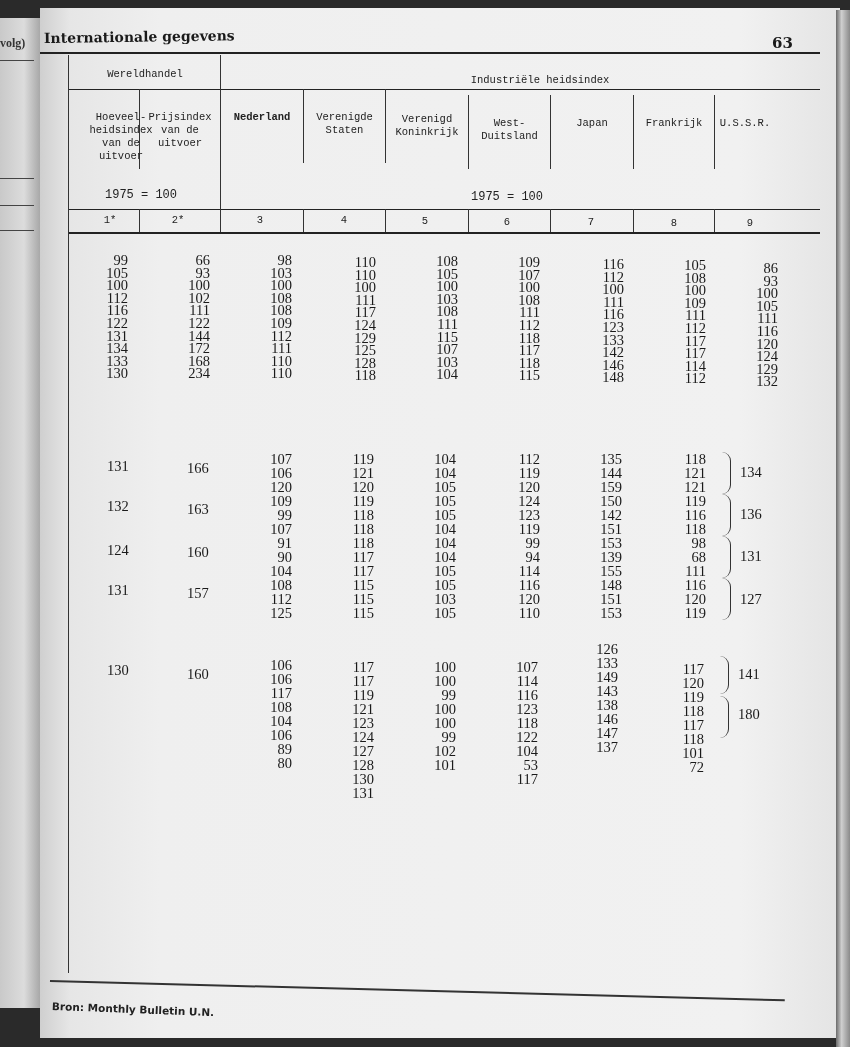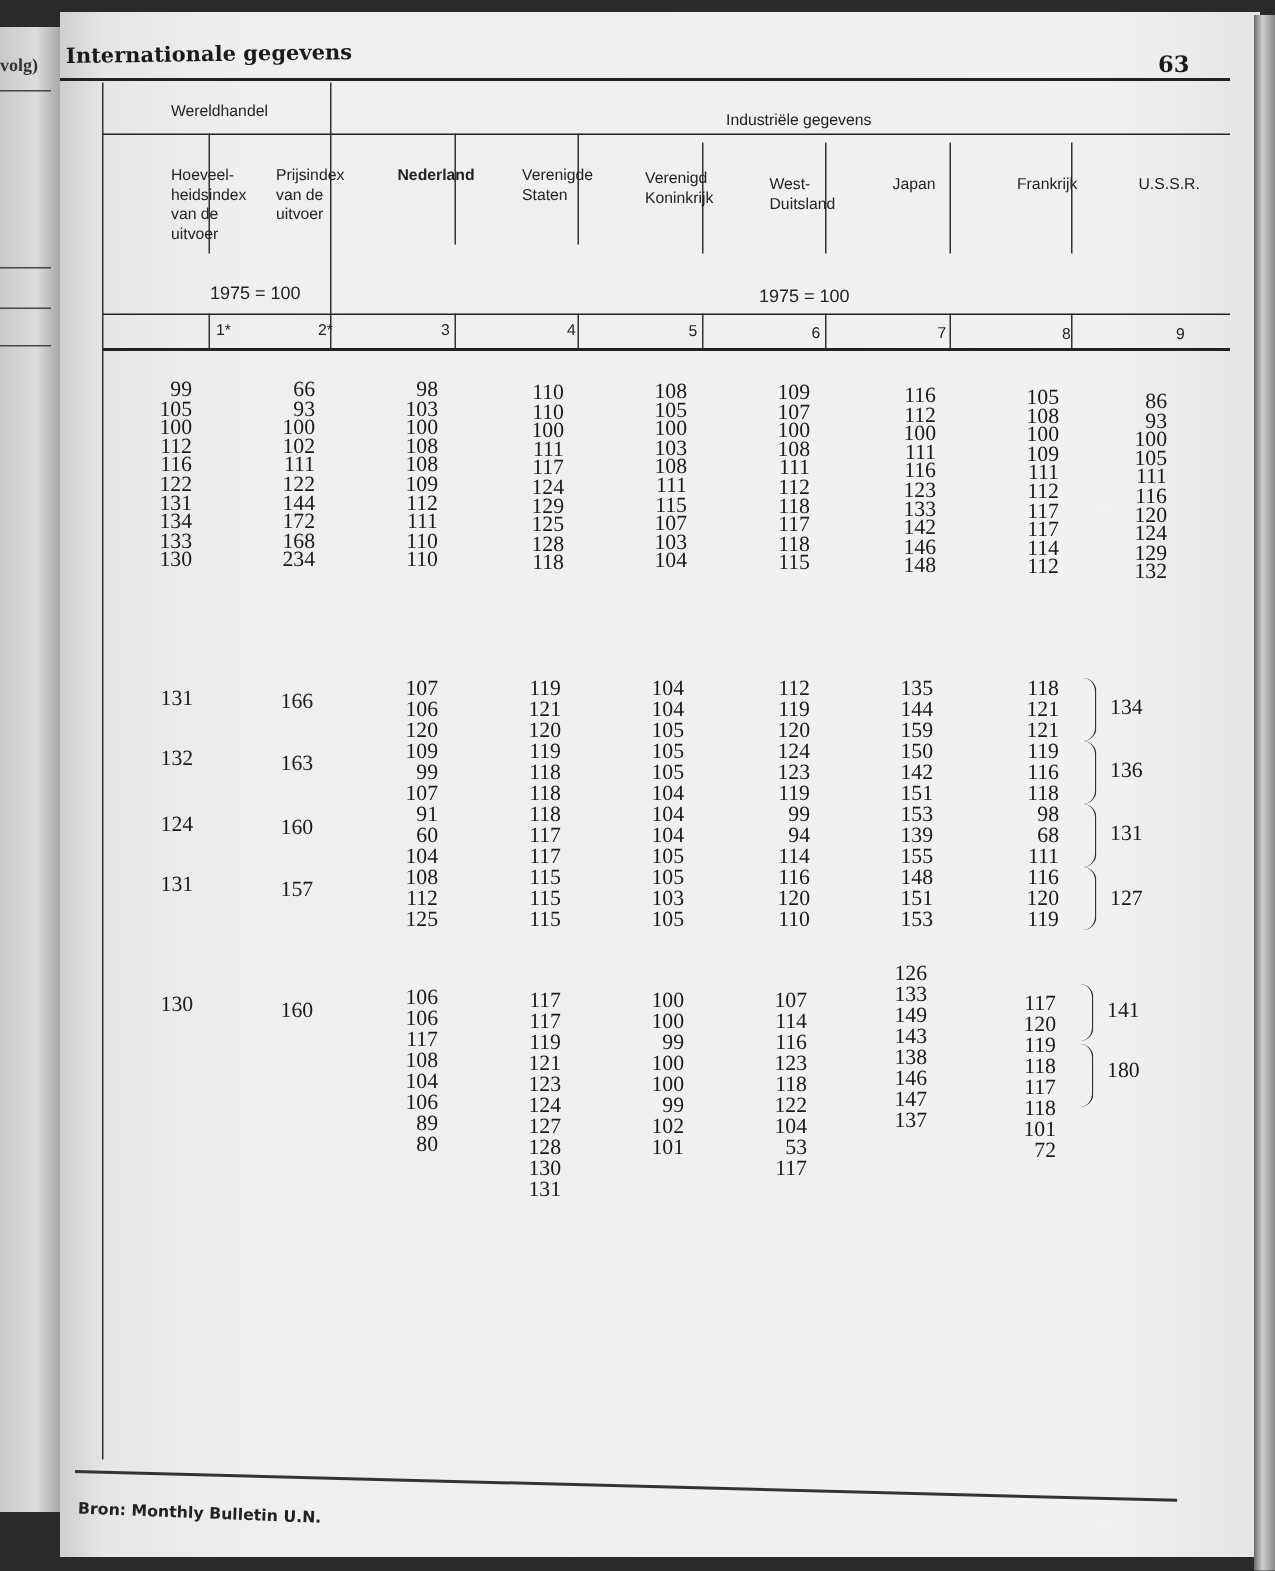--- a/index.html
+++ b/index.html
@@ -30,22 +30,22 @@
     font-family:"DejaVu Serif", serif; font-weight:bold; font-size:14px;
     transform:rotate(-0.8deg); transform-origin:left;
   }
   .page-number {
     position:absolute; left:732px; top:26px;
     font-family:"DejaVu Serif", serif; font-weight:bold; font-size:15px;
   }
   .hline { position:absolute; background:#222; }
   .vline { position:absolute; background:#333; width:1px; }
   .hdr {
-    position:absolute; font-family:Liberation Sans, sans-serif; font-size:10.5px;
-    text-align:left; line-height:13px; color:#222;margin-left:44px;
+    position:absolute; font-family:Liberation Mono, monospace; font-size:10.5px;
+    text-align:center; line-height:13px; color:#222;
   }
   .col {
     position:absolute; font-size:14.5px; line-height:12.6px;
     text-align:right; width:36px;
   }
   .col div { height:12.6px; }
   .brace {
     position:absolute; width:8px; border-right:1.5px solid #333;
     border-radius:0 10px 10px 0;
   }
@@ -95,23 +95,23 @@
 
   <div class="vline" style="left:139px;top:209px;height:23px;"></div>
   <div class="vline" style="left:303px;top:209px;height:23px;"></div>
   <div class="vline" style="left:385px;top:209px;height:23px;"></div>
   <div class="vline" style="left:468px;top:209px;height:23px;"></div>
   <div class="vline" style="left:550px;top:209px;height:23px;"></div>
   <div class="vline" style="left:633px;top:209px;height:23px;"></div>
   <div class="vline" style="left:714px;top:209px;height:23px;"></div>
 
   <div class="hdr" style="left:70px;top:68px;width:150px;">Wereldhandel</div>
-  <div class="hdr" style="left:440px;top:74px;width:200px;">Industriële gegevens</div>
-
-  <div class="hdr" style="left:70px;top:111px;width:70px;white-space:pre-line;">Hoeveel-
+  <div class="hdr" style="left:440px;top:74px;width:200px;">Industriële heidsindex</div>
+
+  <div class="hdr" style="left:86px;top:111px;width:70px;white-space:pre-line;">Hoeveel-
 heidsindex
 van de
 uitvoer</div>
   <div class="hdr" style="left:140px;top:111px;width:80px;white-space:pre-line;">Prijsindex
 van de
 uitvoer</div>
   <div class="hdr" style="left:221px;top:111px;width:82px;font-weight:bold;white-space:pre-line;">Nederland</div>
   <div class="hdr" style="left:304px;top:111px;width:81px;white-space:pre-line;">Verenigde
 Staten</div>
   <div class="hdr" style="left:386px;top:113px;width:82px;white-space:pre-line;">Verenigd
@@ -254,21 +254,21 @@
   <div class="avg" style="left:187px;top:585px;">157</div>
 
   <div class="col" style="left:256px;top:452px;line-height:14px;">
     <div style="height:14px">107</div>
       <div style="height:14px">106</div>
       <div style="height:14px">120</div>
       <div style="height:14px">109</div>
       <div style="height:14px">99</div>
       <div style="height:14px">107</div>
       <div style="height:14px">91</div>
-      <div style="height:14px">60</div>
+      <div style="height:14px">90</div>
       <div style="height:14px">104</div>
       <div style="height:14px">108</div>
       <div style="height:14px">112</div>
       <div style="height:14px">125</div>
   </div>
   <div class="col" style="left:338px;top:452px;line-height:14px;">
     <div style="height:14px">119</div>
       <div style="height:14px">121</div>
       <div style="height:14px">120</div>
       <div style="height:14px">119</div>

